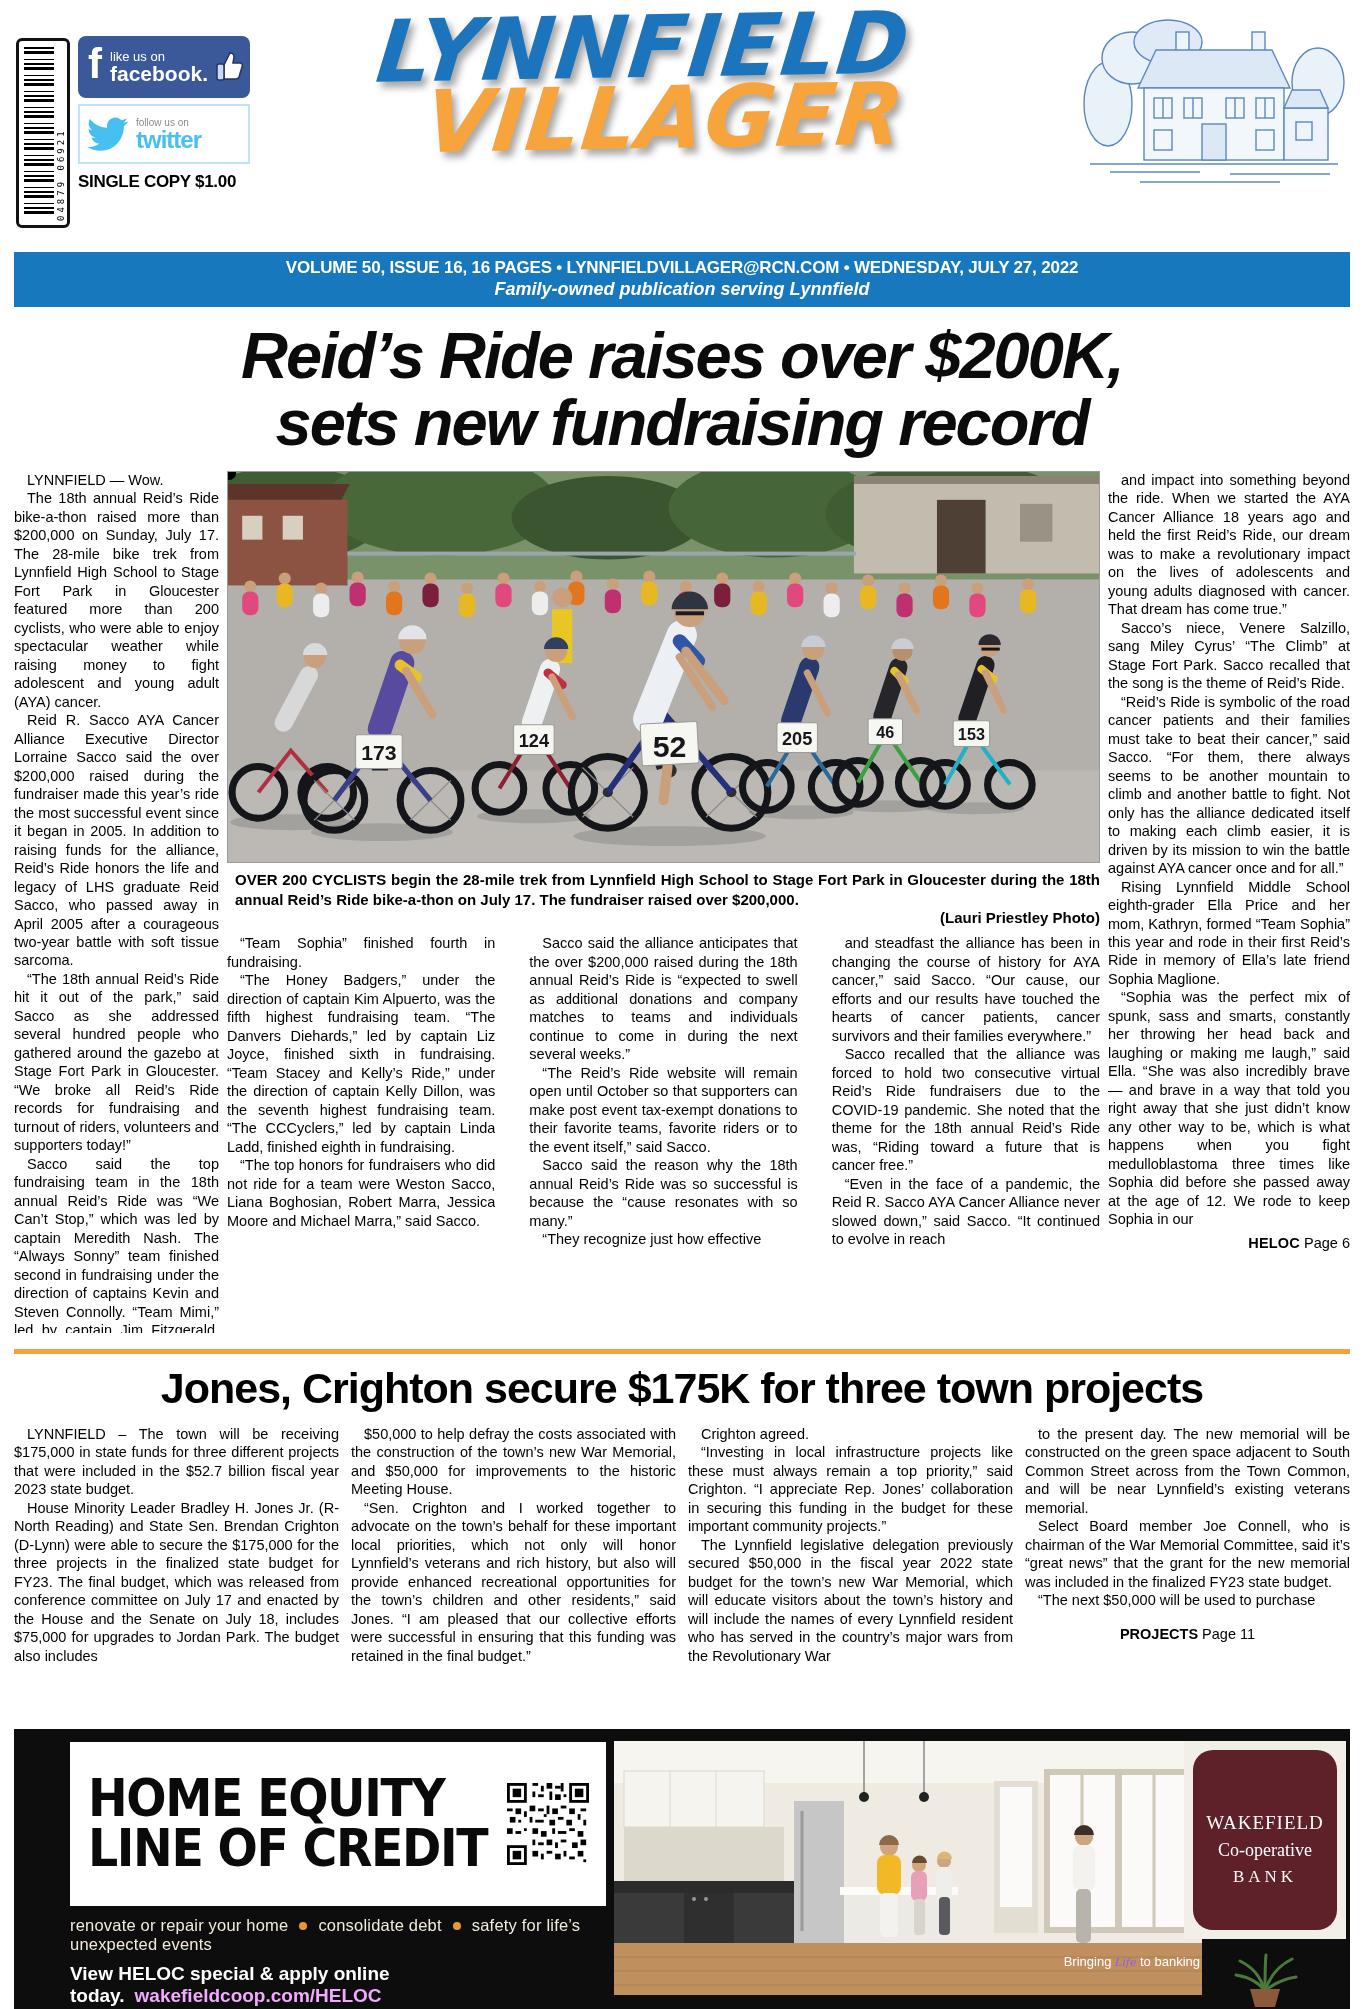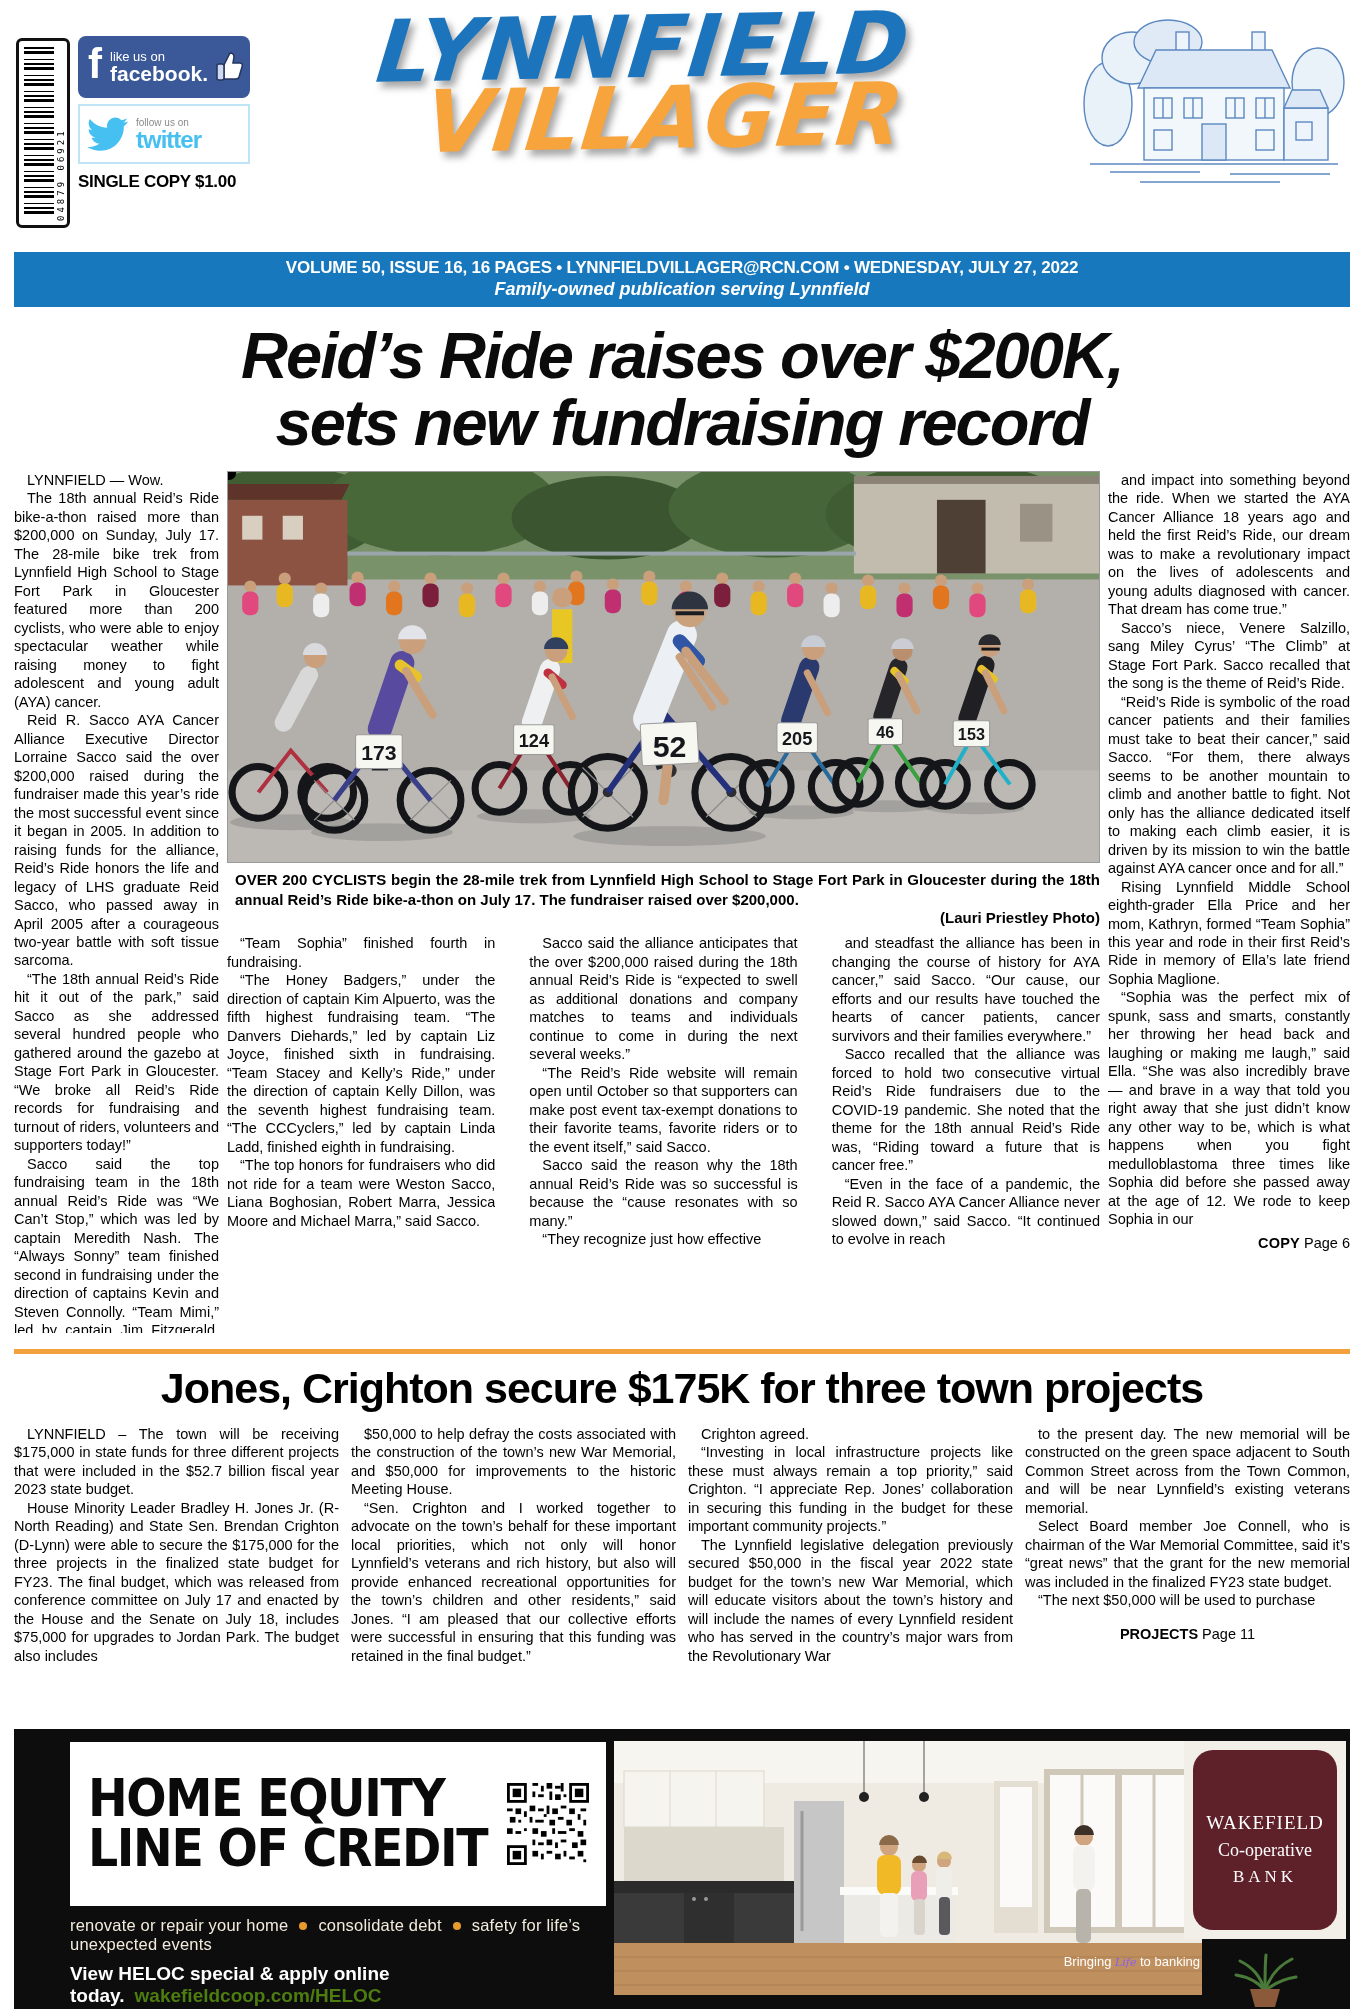--- a/index.html
+++ b/index.html
@@ -59,21 +59,21 @@
   
   .ad { margin-top:12px; height:280px; background:#0d0d0d; display:flex; position:relative; }
   .ad-left { width:600px; padding:13px 0 0 56px; color:#fff; }
   .ad-panel { background:#fff; width:536px; height:164px; display:flex; align-items:center; padding:8px 10px 8px 18px; }
   .ad-title { color:#0a0a0a; font-weight:bold; font-size:51px; line-height:0.97; letter-spacing:-1.5px;
      transform:scaleX(0.93); transform-origin:left center; font-family:"DejaVu Sans",sans-serif; white-space:nowrap; }
   .qr { margin-left:-10px; }
   .ad-bullets { margin-top:10px; font-size:16.5px; color:#f3ecdc; letter-spacing:0.2px; }
   .dot { display:inline-block; width:8px; height:8px; border-radius:50%; background:#e89b2d; margin:0 11px 1px; }
   .ad-cta { margin-top:9px; font-size:19px; font-weight:bold; }
-  .ad-cta .link { color:#4d7c0f; margin-left:10px; }
+  .ad-cta .link { color:#f0abfc; margin-left:10px; }
   .ad-right { flex:1; position:relative; }
   .kitchen { position:absolute; left:0; top:12px; }
   .bank-panel { position:absolute; right:4px; top:12px; width:162px; height:198px; background:#f2efe9; padding:9px; }
   .bank-logo { background:#5e2029; border-radius:20px; height:100%; color:#fff; text-align:center;
      font-family:"Liberation Serif",serif; display:flex; flex-direction:column; justify-content:center; gap:6px; }
   .bank-l1 { font-size:19px; letter-spacing:1px;margin-top:19px; }
   .bank-l2 { font-size:18px; }
   .bank-l3 { font-size:17px; letter-spacing:4px; }
   .tagline { position:absolute; right:150px; bottom:40px; color:#fff; font-size:13px; }
   .tagline .hl { color:#8b5cf6; font-family:"DejaVu Serif",serif; font-style:italic; font-size:11px; }
@@ -373,21 +373,21 @@
 
       <div class="colblock">
         <div class="bodytext">
             <p>and impact into something beyond the ride. When we started the AYA Cancer Alliance 18 years ago and held the first Reid’s Ride, our dream was to make a revolutionary impact on the lives of adolescents and young adults diagnosed with cancer. That dream has come true.”</p>
             <p>Sacco’s niece, Venere Salzillo, sang Miley Cyrus’ “The Climb” at Stage Fort Park. Sacco recalled that the song is the theme of Reid’s Ride.</p>
             <p>“Reid’s Ride is symbolic of the road cancer patients and their families must take to beat their cancer,” said Sacco. “For them, there always seems to be another mountain to climb and another battle to fight. Not only has the alliance dedicated itself to making each climb easier, it is driven by its mission to win the battle against AYA cancer once and for all.”</p>
             <p>Rising Lynnfield Middle School eighth-grader Ella Price and her mom, Kathryn, formed “Team Sophia” this year and rode in their first Reid’s Ride in memory of Ella’s late friend Sophia Maglione.</p>
             <p>“Sophia was the perfect mix of spunk, sass and smarts, constantly her throwing her head back and laughing or making me laugh,” said Ella. “She was also incredibly brave — and brave in a way that told you right away that she just didn’t know any other way to be, which is what happens when you fight medulloblastoma three times like Sophia did before she passed away at the age of 12. We rode to keep Sophia in our</p>
           </div>
         <div class="jump">
-          <b>COPY</b><span> Page 6</span>
+          <b>HELOC</b><span> Page 6</span>
         </div>
       </div>
     </div>
   </section>
 
   <section>
     <div class="orange-rule"></div>
     <h2 class="second-headline">Jones, Crighton secure $175K for three town projects</h2>
     <div class="second-grid">
       <div class="bodytext colblock">

